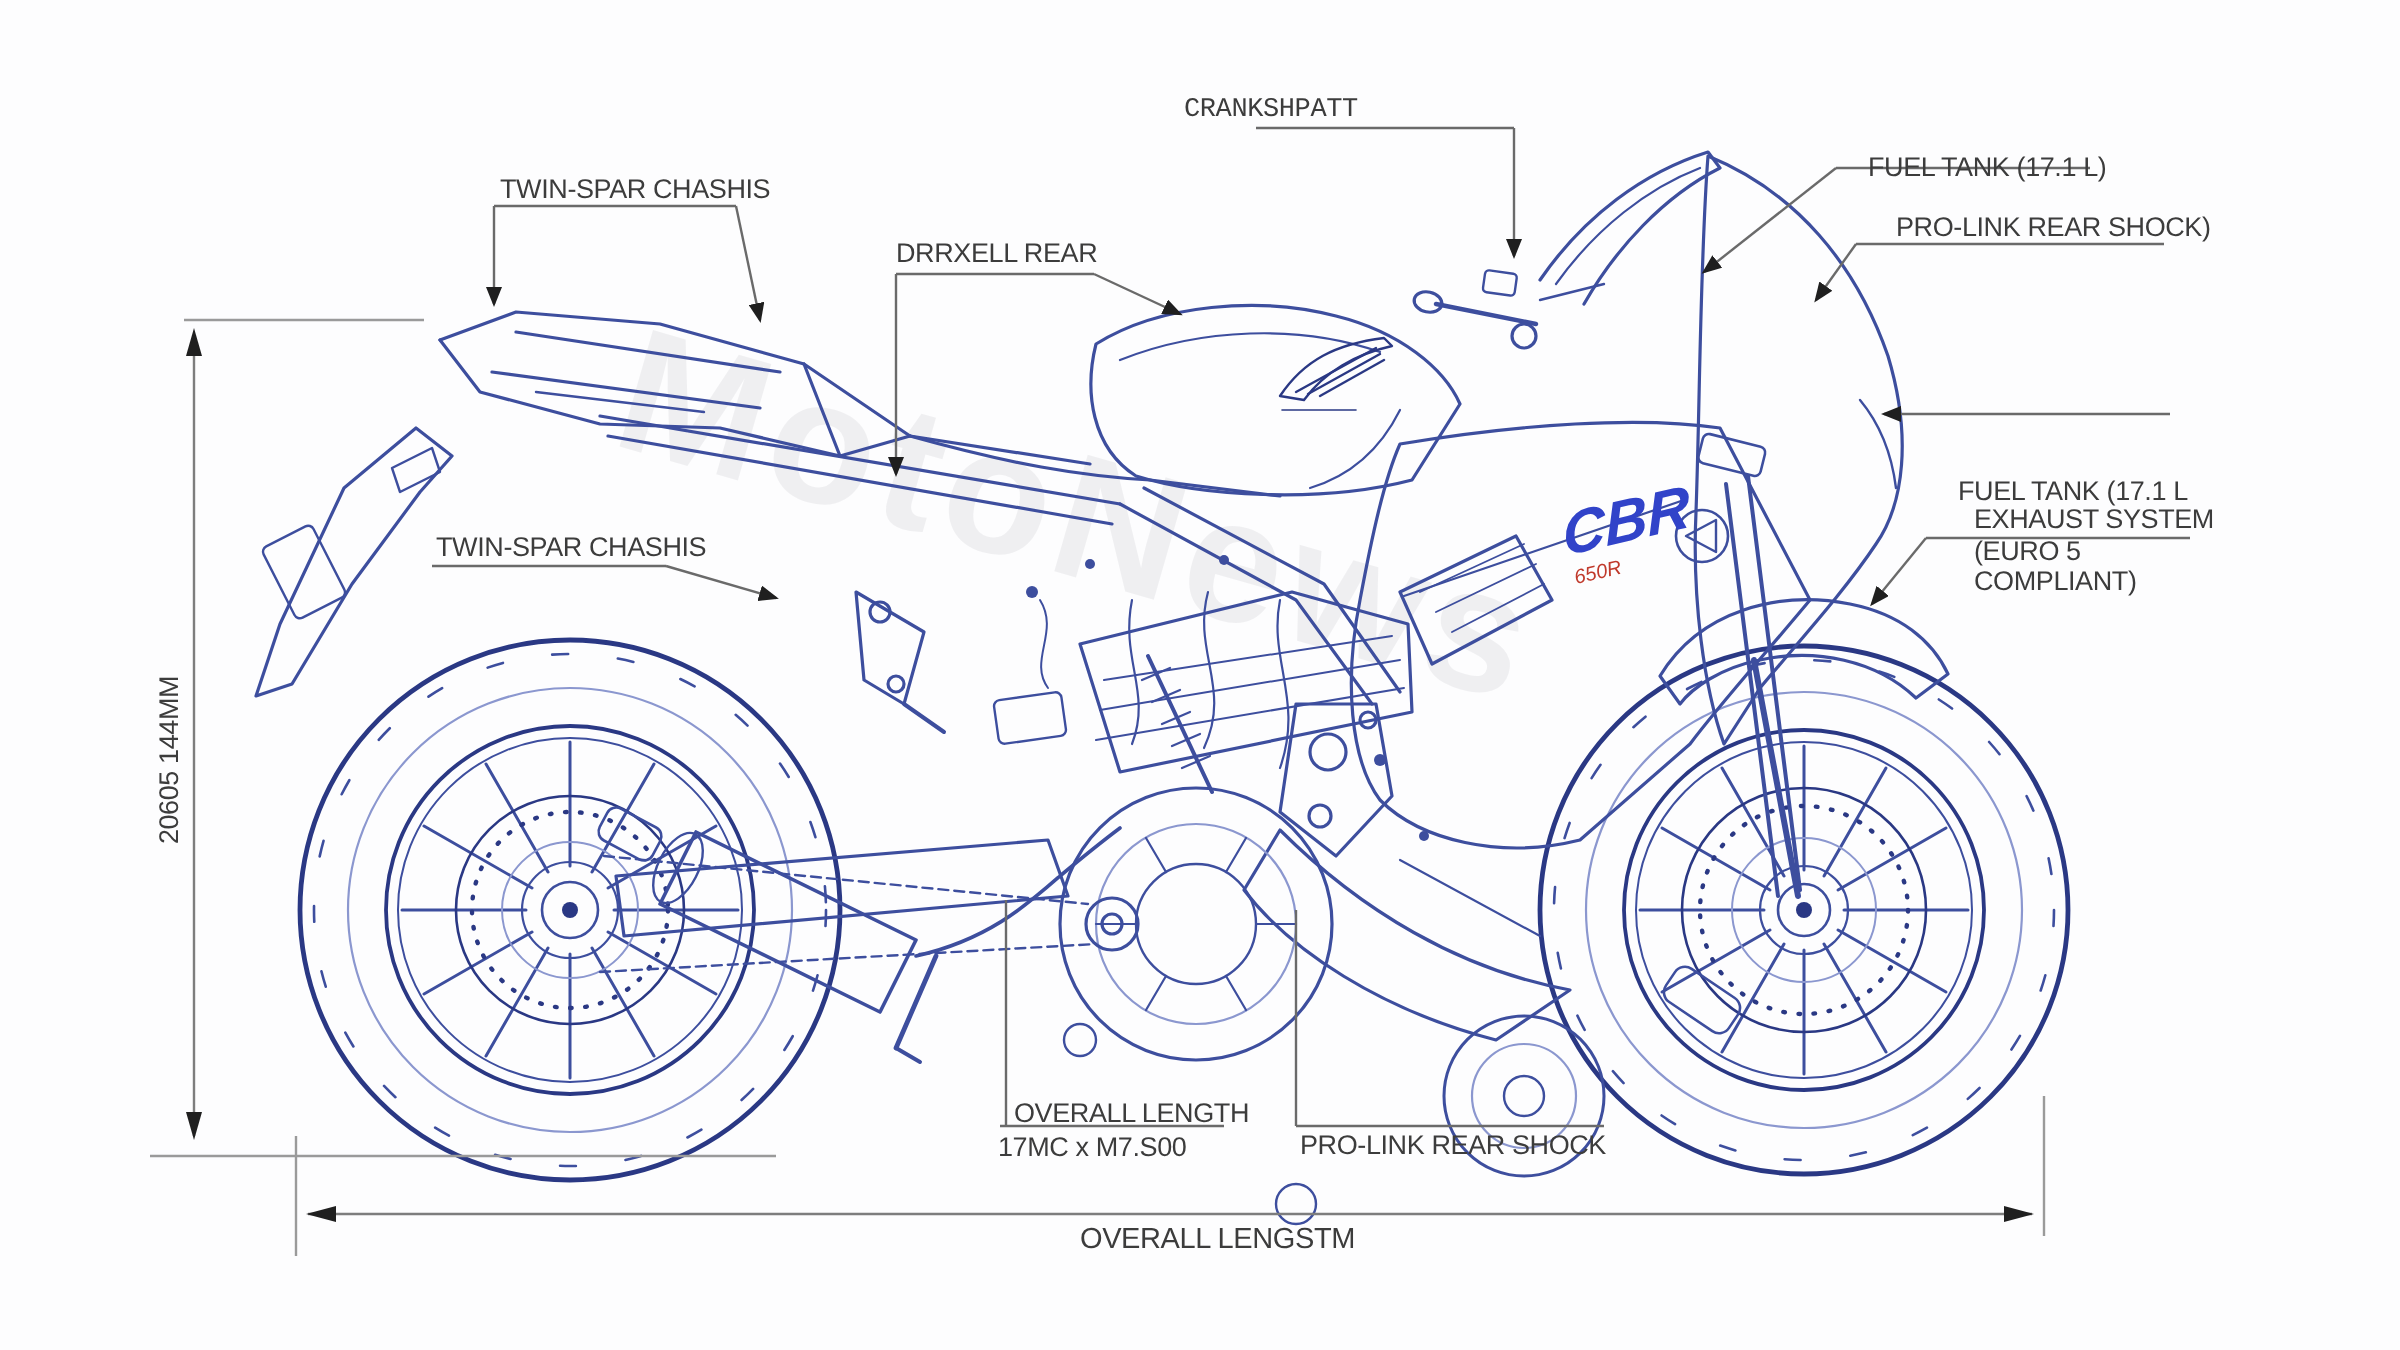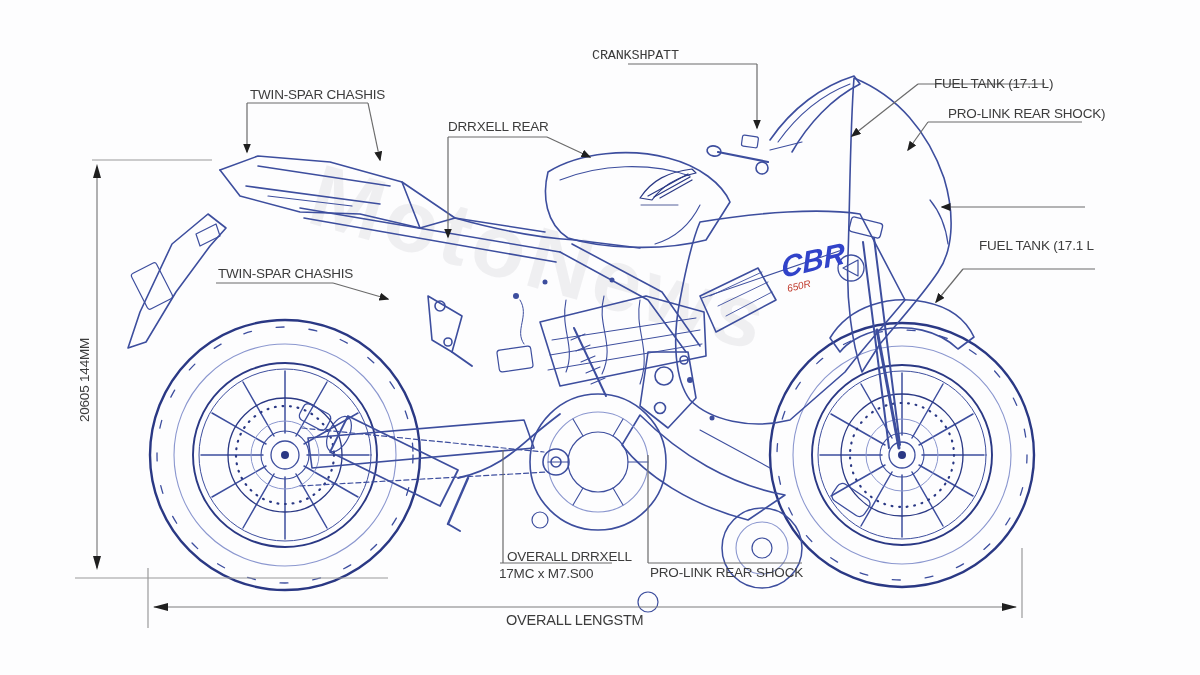--- a/index.html
+++ b/index.html
@@ -278,22 +278,27 @@
     </g>
   </svg>
 
   <div class="callout" style="left:250px;top:87px;">TWIN-SPAR CHASHIS</div>
   <div class="callout" style="left:448px;top:119px;">DRRXELL REAR</div>
   <div class="callout" style="left:592px;top:48px;font-family:Liberation Mono, monospace;">CRANKSHPATT</div>
   <div class="callout" style="left:934px;top:76px;">FUEL TANK (17.1 L)</div>
   <div class="callout" style="left:948px;top:106px;">PRO-LINK REAR SHOCK)</div>
   <div class="callout" style="left:979px;top:190px;margin-top:48px;">FUEL TANK (17.1 L</div>
 
+  <div class="callout" style="left:987px;top:252px;line-height:15.5px;">
+    <span style="display:block;">EXHAUST SYSTEM</span>
+    <span style="display:block;">(EURO 5</span>
+    <span style="display:block;">COMPLIANT)</span>
+  </div>
 
   <div class="callout" style="left:218px;top:266px;">TWIN-SPAR CHASHIS</div>
-  <div class="callout" style="left:507px;top:549px;">OVERALL DRRXELL</div>
+  <div class="callout" style="left:507px;top:549px;">OVERALL LENGTH</div>
   <div class="callout" style="left:499px;top:566px;">17MC x M7.S00</div>
   <div class="callout" style="left:650px;top:565px;">PRO-LINK REAR SHOCK</div>
-  <div class="callout big" style="left:506px;top:612px;">OVERALL LENGSTM</div>
+  <div class="callout big" style="left:540px;top:612px;">OVERALL LENGSTM</div>
 
   <div class="callout rot90" style="left:85px;top:380px;">20605 144MM</div>
 
 </div>
 
 </body></html>

